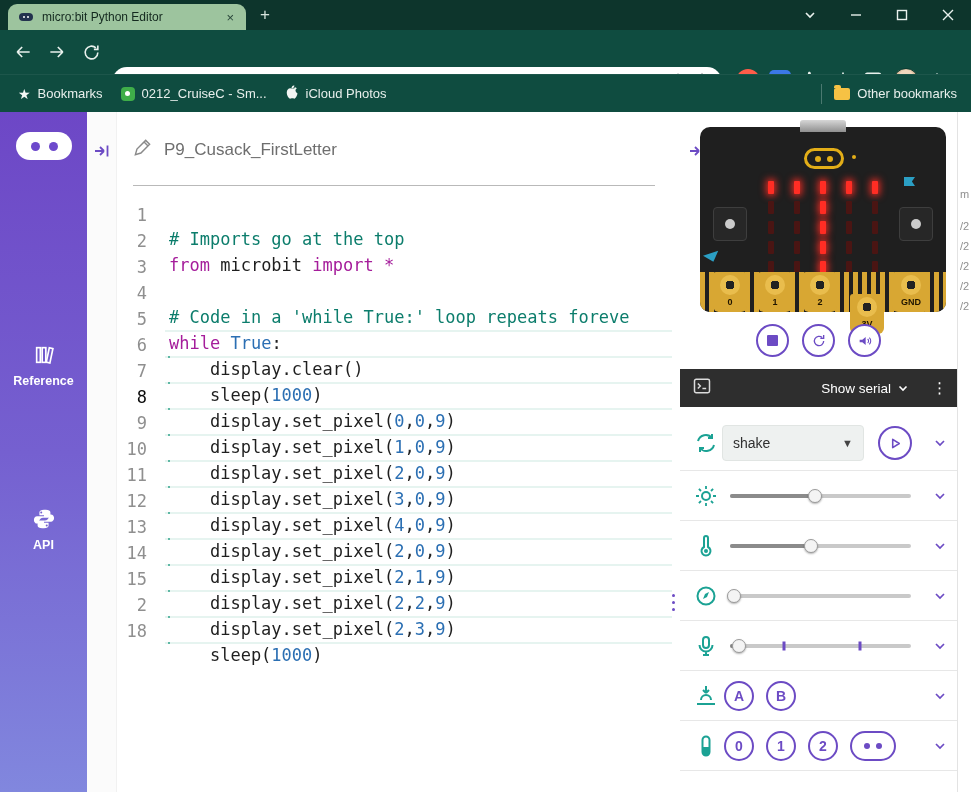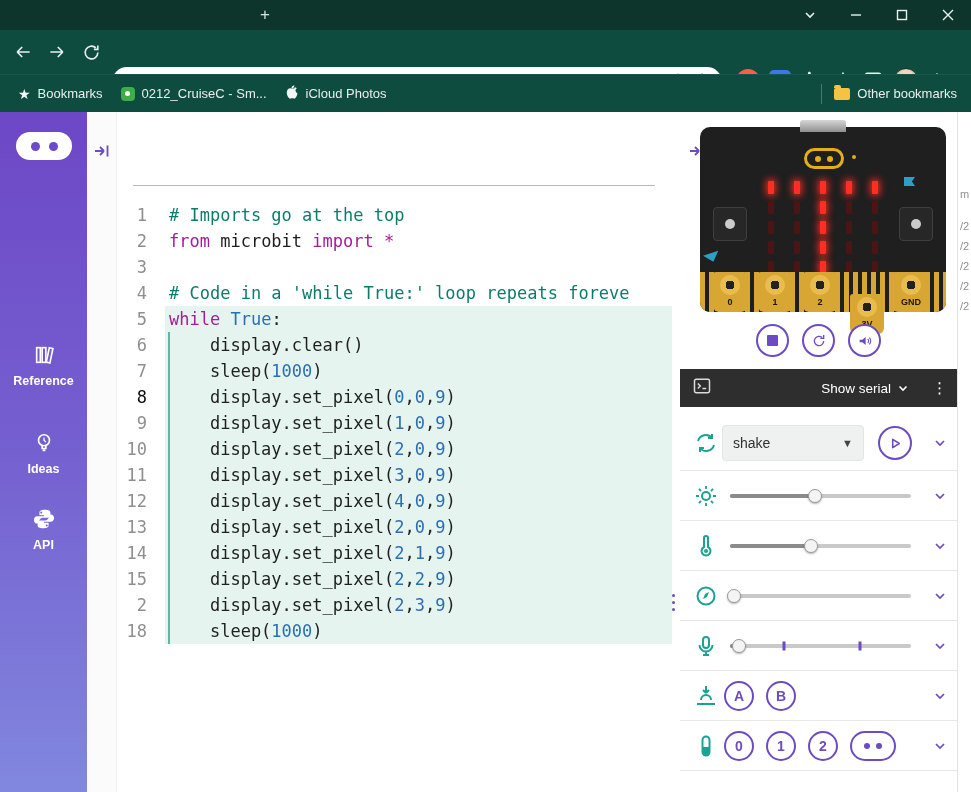--- a/index.html
+++ b/index.html
@@ -62,21 +62,21 @@
   
   .editor { position:absolute; left:117px; top:112px; width:555px; height:680px; background:#fff; overflow:hidden; }
   .editor-header { position:absolute; left:16px; top:26px; display:flex; align-items:center; gap:12px; }
   .project-title { font-size:17px; color:#6e6e6e; }
   .editor-divider { position:absolute; left:16px; top:73px; width:522px; height:1px; background:#b9b9b9; }
   .code { position:absolute; left:0; top:90px; width:555px; font-family:"DejaVu Sans Mono", monospace;
           font-size:17px; line-height:26px; }
   .line { display:flex; height:26px; white-space:pre; }
   .ln { width:30px; flex:none; text-align:right; color:#8f8f8f; }
   .line.cursor .ln { color:#0a0a0a; }
-  .lt { flex:1; margin-left:18px; padding-left:4px; position:relative; color:#1f1f1f; }
+  .lt { flex:1; margin-left:18px; padding-left:4px; position:relative; color:#1f1f1f;margin-top:24px; }
   .line.block .lt { background:#e6f4f0; }
   .line.ind .lt::before { content:""; position:absolute; left:3px; top:0; bottom:0; width:2px; background:#5fb8a5; }
   .t-com { color:#0c7d6c; } .t-kw { color:#a51d9b; } .t-blu { color:#2b6fb3; } .t-pl { color:#1f1f1f; }
 
   .drag-handle { position:absolute; left:668px; top:588px; width:10px; height:28px; display:flex; flex-direction:column;
                  align-items:center; justify-content:center; gap:4px; }
   .drag-handle i { width:3px; height:3px; border-radius:50%; background:#6c4bc4; display:block; }
 
   
   .simpanel { position:absolute; left:680px; top:112px; width:277px; height:680px; background:#fff; }
@@ -147,20 +147,30 @@
   .right-strip { position:absolute; left:957px; top:112px; width:14px; height:680px; background:#fff;
                  border-left:1px solid #e3e3e3; overflow:hidden; }
   .frag { position:absolute; left:2px; font-size:11px; color:#8f8f8f; white-space:nowrap; }
 </style>
 </head>
 <body>
 
 <div class="window">
 
   <div class="tabbar">
+    <div class="tab">
+      <span class="tab-favicon">
+        <span class="fav-pill">
+            <i></i>
+            <i></i>
+          </span>
+      </span>
+      <span class="tab-title">micro:bit Python Editor</span>
+      <span class="tab-close">×</span>
+    </div>
     <span class="newtab">+</span>
     <div class="win-controls">
       <span class="wc">
         <svg width="14" height="14" viewBox="0 0 14 14">
             <path d="M3 5l4 4 4-4" fill="none" stroke="#e9f1ed" stroke-width="1.6"></path>
           </svg>
       </span>
       <span class="wc">
         <svg width="12" height="12" viewBox="0 0 12 12">
             <path d="M1 6h10" stroke="#e9f1ed" stroke-width="1.4"></path>
@@ -273,28 +283,20 @@
         <i></i>
         <i></i>
       </div>
     <div class="side-item si-ref">
       <svg width="22" height="22" viewBox="0 0 24 24">
           <rect x="4" y="4" width="4" height="16" fill="none" stroke="#fff" stroke-width="1.8"></rect>
           <rect x="10" y="4" width="4" height="16" fill="none" stroke="#fff" stroke-width="1.8"></rect>
           <rect x="16.2" y="4.4" width="4" height="16" transform="rotate(12 18 12)" fill="none" stroke="#fff" stroke-width="1.8"></rect>
         </svg>
       <span class="lbl">Reference</span>
-    </div>
-    <div class="side-item si-ideas">
-      <svg width="22" height="22" viewBox="0 0 24 24">
-          <circle cx="12" cy="9" r="6" fill="none" stroke="#fff" stroke-width="1.8"></circle>
-          <path d="M10 15v3h4v-3M10.5 20h3" fill="none" stroke="#fff" stroke-width="1.8"></path>
-          <path d="M12 6v3l2 2" fill="none" stroke="#fff" stroke-width="1.4"></path>
-        </svg>
-      <span class="lbl">Ideas</span>
     </div>
     <div class="side-item si-api">
       <svg width="22" height="22" viewBox="0 0 24 24">
           <path d="M12 2c-3 0-5 1.2-5 3v3h5v1H4.5C2.5 9 1 10.8 1 13s1.5 4 3.5 4H7v-3c0-2 1.8-3.5 4-3.5h5c1.8 0 3-1.2 3-3V5c0-1.8-2-3-5-3h-2z" fill="#fff"></path>
           <circle cx="9" cy="5" r="1.1" fill="#7560d0"></circle>
           <path d="M12 22c3 0 5-1.2 5-3v-3h-5v-1h7.5c2 0 3.5-1.8 3.5-4s-1.5-4-3.5-4H17v3c0 2-1.8 3.5-4 3.5H8c-1.8 0-3 1.2-3 3v2.5c0 1.8 2 3 5 3h2z" fill="#fff"></path>
           <circle cx="15" cy="19" r="1.1" fill="#7560d0"></circle>
         </svg>
       <span class="lbl">API</span>
     </div>
@@ -303,20 +305,29 @@
   <div class="expand-strip">
     <span class="expand-btn">
       <svg width="18" height="18" viewBox="0 0 18 18">
           <path d="M2 9h9m0 0L7 5m4 4l-4 4" fill="none" stroke="#6c4bc4" stroke-width="1.8"></path>
           <path d="M14.5 3.5v11" stroke="#6c4bc4" stroke-width="1.8"></path>
         </svg>
     </span>
   </div>
 
   <div class="editor">
+    <div class="editor-header">
+      <span>
+        <svg width="19" height="19" viewBox="0 0 24 24">
+            <path d="M3 21l2-7L16 3l5 5L10 19l-7 2z" fill="none" stroke="#8a8a8a" stroke-width="1.8"></path>
+            <path d="M14 5l5 5" stroke="#8a8a8a" stroke-width="1.8"></path>
+          </svg>
+      </span>
+      <span class="project-title">P9_Cusack_FirstLetter</span>
+    </div>
     <div class="editor-divider"></div>
     <div class="code">
         <div class="line"><span class="ln">1</span><span class="lt"><span class="t-com"># Imports go at the top</span></span></div>
         <div class="line"><span class="ln">2</span><span class="lt"><span class="t-kw">from</span><span class="t-pl"> microbit </span><span class="t-kw">import</span><span class="t-pl"> </span><span class="t-kw">*</span></span></div>
         <div class="line"><span class="ln">3</span><span class="lt"></span></div>
         <div class="line"><span class="ln">4</span><span class="lt"><span class="t-com"># Code in a 'while True:' loop repeats foreve</span></span></div>
         <div class="line block"><span class="ln">5</span><span class="lt"><span class="t-kw">while</span><span class="t-pl"> </span><span class="t-blu">True</span><span class="t-pl">:</span></span></div>
         <div class="line block ind"><span class="ln">6</span><span class="lt"><span class="t-pl">    display.clear()</span></span></div>
         <div class="line block ind"><span class="ln">7</span><span class="lt"><span class="t-pl">    sleep(</span><span class="t-blu">1000</span><span class="t-pl">)</span></span></div>
         <div class="line block ind cursor"><span class="ln">8</span><span class="lt"><span class="t-pl">    display.set_pixel(</span><span class="t-blu">0</span><span class="t-pl">,</span><span class="t-blu">0</span><span class="t-pl">,</span><span class="t-blu">9</span><span class="t-pl">)</span></span></div>

